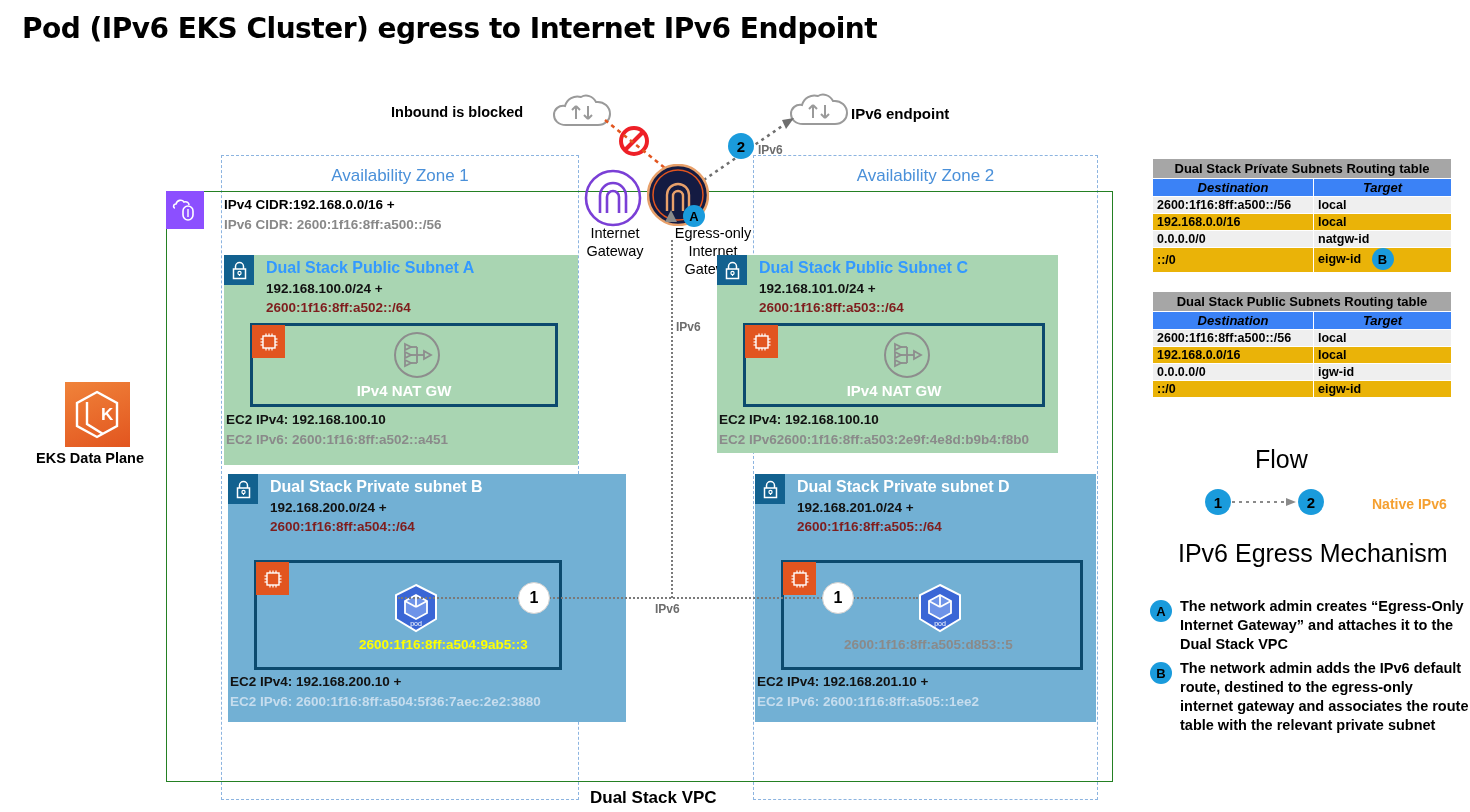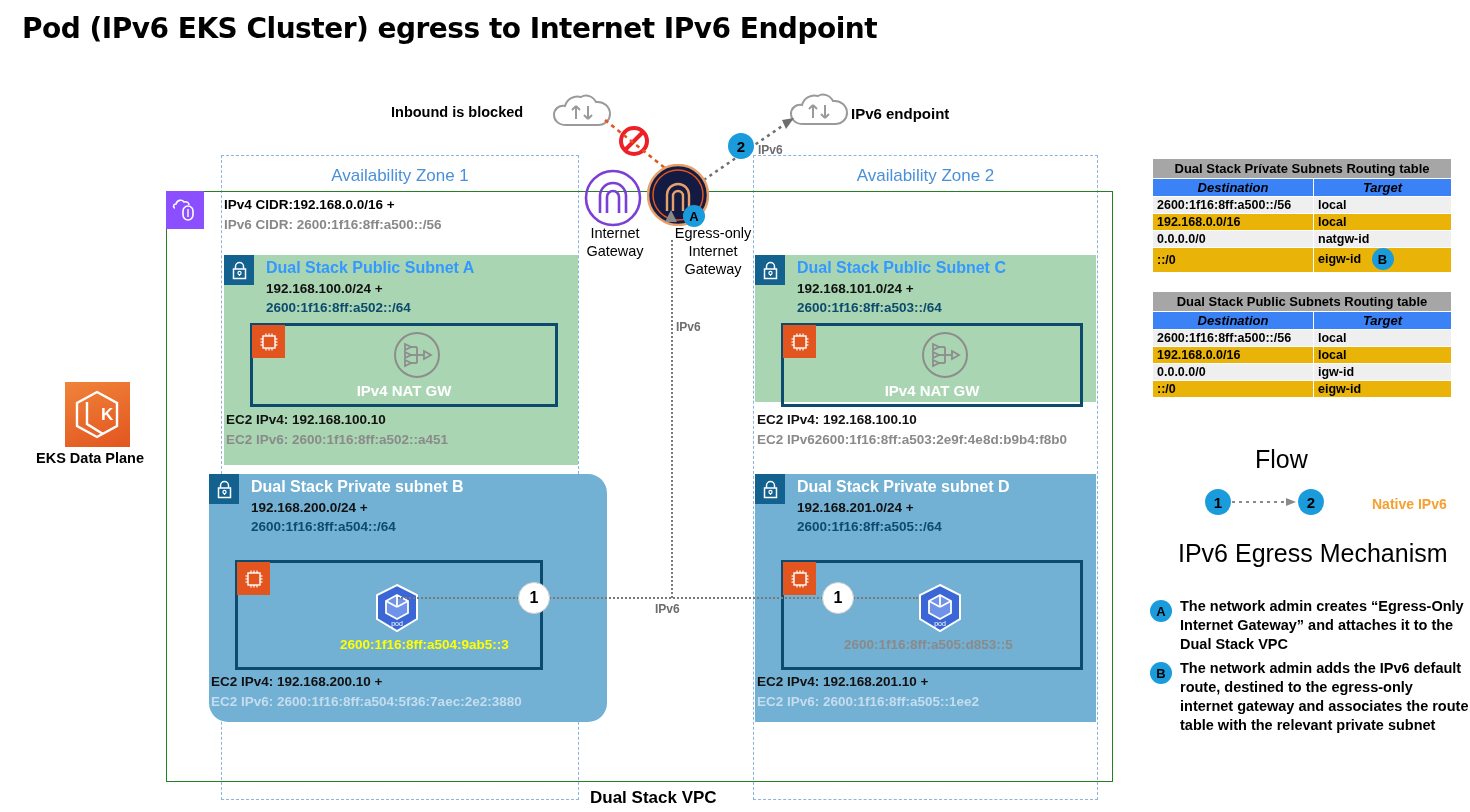--- a/index.html
+++ b/index.html
@@ -29,31 +29,31 @@
 
   
   #cidr4{left:224px;top:197px;font-size:13.5px;font-weight:bold;}
   #cidr6{left:224px;top:217px;font-size:13.5px;font-weight:bold;color:#888;}
 
   
   .subnet{box-sizing:border-box;}
   .pub{background:#a9d5b2;}
   .priv{background:#72b0d4;}
   #sn-a{left:224px;top:255px;width:354px;height:210px;}
-  #sn-c{left:755px;top:255px;width:341px;height:147px;}
-  #sn-b{left:209px;top:474px;width:398px;height:248px;border-radius:19px;}
+  #sn-c{left:717px;top:255px;width:341px;height:198px;}
+  #sn-b{left:228px;top:474px;width:398px;height:248px;}
   #sn-d{left:755px;top:474px;width:341px;height:248px;}
 
   .lock{width:30px;height:30px;background:#12618f;display:flex;
         align-items:center;justify-content:center;position:absolute;left:0;top:0;}
   .sn-title{position:absolute;left:42px;top:4px;font-size:16px;font-weight:bold;}
   .pub .sn-title{color:#3399ff;}
   .priv .sn-title{color:#ffffff;}
   .sn-cidr4{position:absolute;left:42px;top:26px;font-size:13.5px;font-weight:bold;color:#111;}
-  .sn-cidr6{position:absolute;left:42px;top:45px;font-size:13.5px;font-weight:bold;color:#0c4a6e;}
+  .sn-cidr6{position:absolute;left:42px;top:45px;font-size:13.5px;font-weight:bold;color:#7f1d1d;}
 
   
   .ec2box{position:absolute;border:3px solid #0c4a6e;box-sizing:border-box;}
   .ec2chip{position:absolute;left:-1px;top:-1px;width:33px;height:33px;background:#e2551f;
            display:flex;align-items:center;justify-content:center;}
   .ec2ip4{position:absolute;font-size:13.5px;font-weight:bold;color:#111;}
   .ec2ip6{position:absolute;font-size:13.5px;font-weight:bold;color:#8a8a8a;}
 
   .natgw-label{position:absolute;width:100%;text-align:center;color:#fff;font-size:15px;
                font-weight:bold;}

